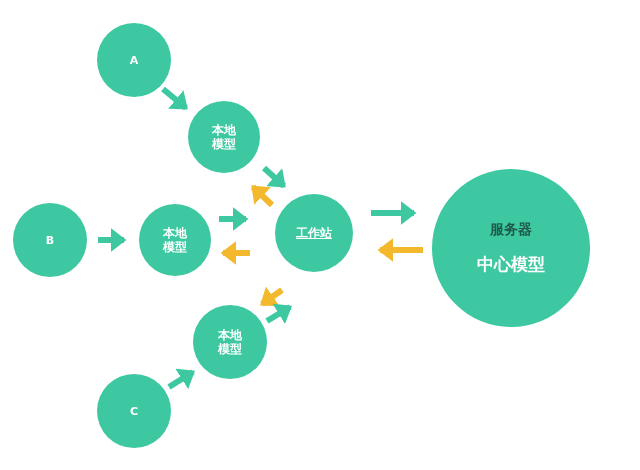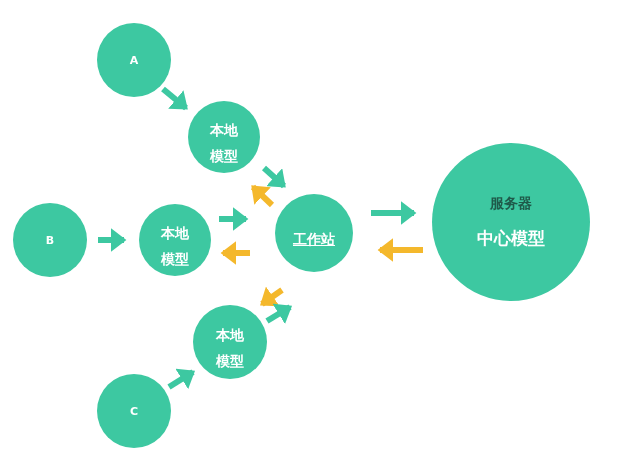--- a/index.html
+++ b/index.html
@@ -3,21 +3,21 @@
 <meta charset="utf-8">
 <style>
   html, body { margin: 0; padding: 0; background: #ffffff; }
   body { width: 640px; height: 470px; position: relative; overflow: hidden;
          font-family: "DejaVu Sans", sans-serif; }
   #canvas { position: absolute; left: 0; top: 0; width: 640px; height: 470px; }
   .node { position: absolute; border-radius: 50%; background: #3dc8a1;
           display: flex; flex-direction: column; align-items: center; justify-content: center;
           color: #ffffff; text-align: center; }
   .node .lbl { font-size: 11px; font-weight: bold; line-height: 15px; }
-  .node .lbl.sm { font-size: 14px; line-height: 14px; margin-top: 12px; }
+  .node .lbl.sm { font-size: 12px; line-height: 14px; }
   .node .title-dark { color: #1f5a4a; font-size: 14px; font-weight: bold; margin-bottom: 14px; }
   .node .title-light { color: #ffffff; font-size: 17px; font-weight: bold; }
   svg.arrows { position: absolute; left: 0; top: 0; }
 </style>
 </head>
 <body>
 
 <div id="canvas">
 
   <svg class="arrows" width="640" height="470" viewBox="0 0 640 470">
@@ -90,21 +90,21 @@
 
   <div class="node" style="left:139px; top:204px; width:72px; height:72px;">
     <span class="lbl sm">本地</span>
     <span class="lbl sm">模型</span>
   </div>
 
   <div class="node" style="left:275px; top:194px; width:78px; height:78px;text-decoration:underline;">
     <span class="lbl sm">工作站</span>
   </div>
 
-  <div class="node" style="left:432px; top:143px; width:158px; height:158px;">
+  <div class="node" style="left:432px; top:169px; width:158px; height:158px;">
     <span class="title-dark">服务器</span>
     <span class="title-light">中心模型</span>
   </div>
 
   <div class="node" style="left:193px; top:305px; width:74px; height:74px;">
     <span class="lbl sm">本地</span>
     <span class="lbl sm">模型</span>
   </div>
 
   <div class="node" style="left:97px; top:374px; width:74px; height:74px;">

